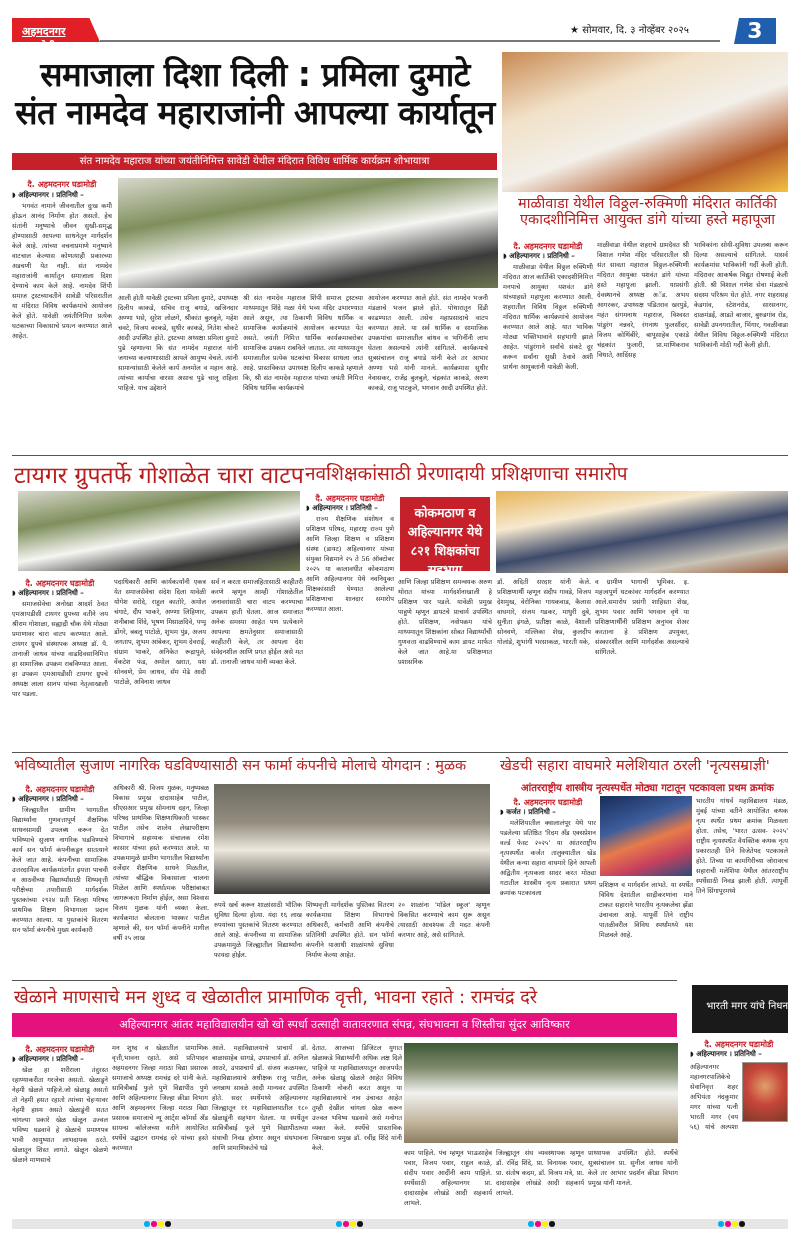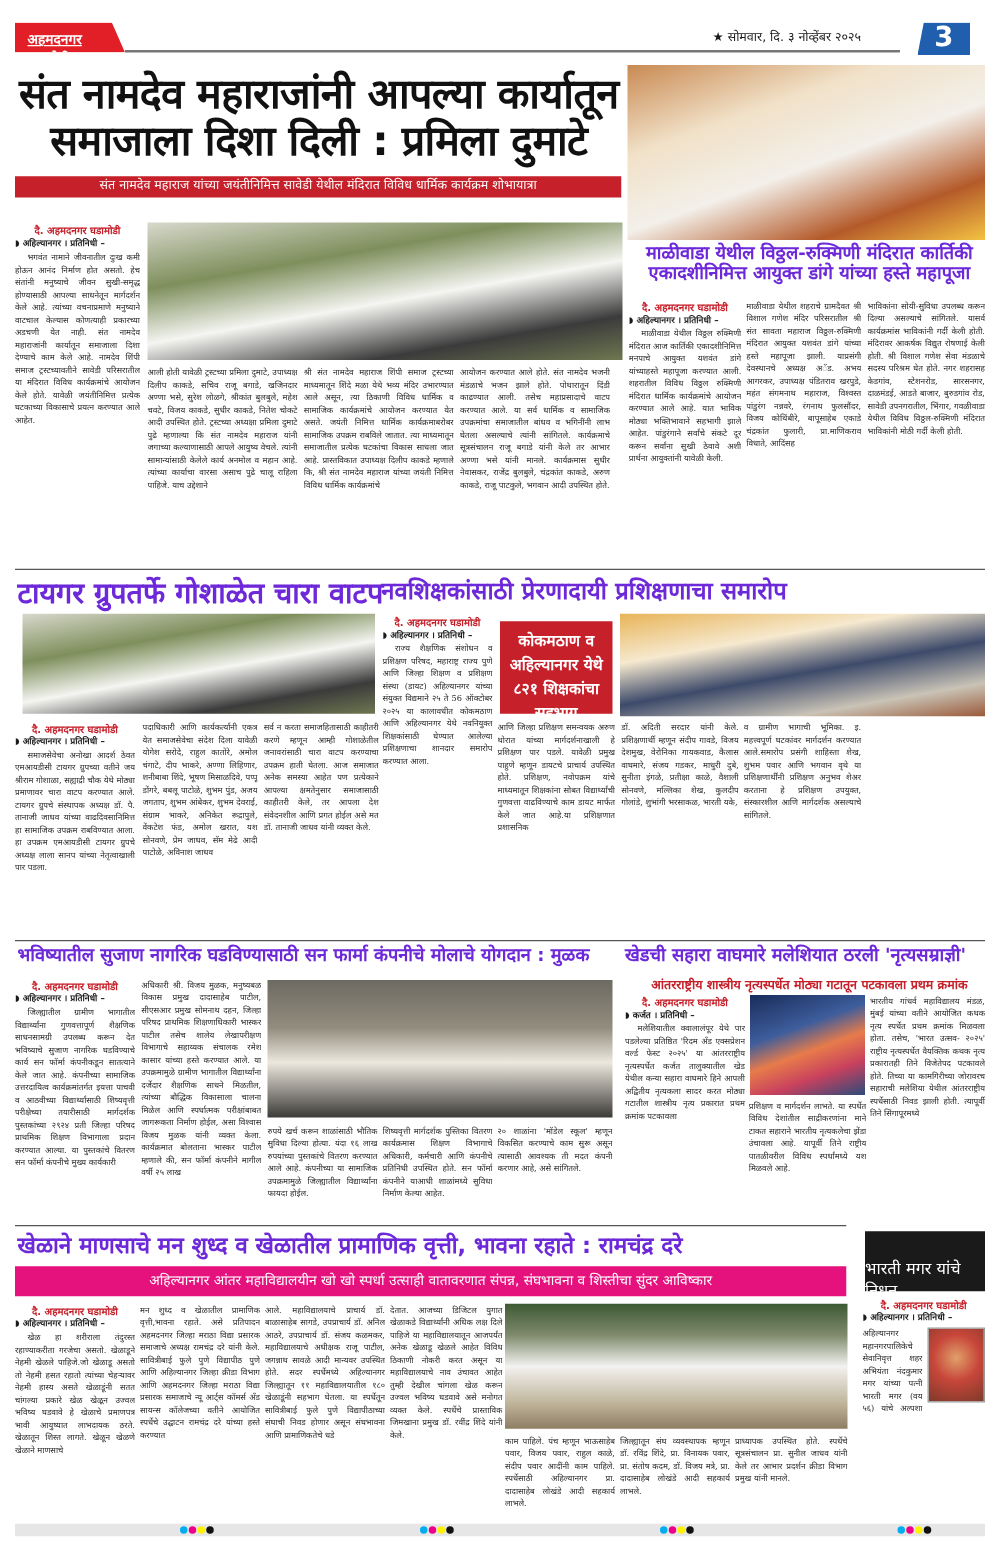--- a/index.html
+++ b/index.html
@@ -17,42 +17,42 @@
 .photo.hall{background:linear-gradient(170deg,#e8b458 0%,#f6e9cf 30%,#3d4a6a 55%,#c9c3b6 80%,#9a5a3a 100%)}
 .photo.theatre{background:linear-gradient(180deg,#6d6a62 0%,#938d7f 35%,#ece8de 60%,#3d3b38 100%)}
 .photo.dance{background:linear-gradient(160deg,#1a2c5a 0%,#3d5d9c 35%,#e77b4a 55%,#c8415e 75%,#2b4b7c 100%)}
 .photo.ground{background:linear-gradient(180deg,#3d5a35 0%,#7f8a6c 25%,#f2f2f0 50%,#bfb39a 80%,#8d7e64 100%)}
 .photo.portrait{background:radial-gradient(circle at 50% 40%,#e0a06a 0%,#c7463a 45%,#7e3a2a 100%);border:1px solid #999}
 .byline{color:#c6202a;font-family:"DejaVu Sans",sans-serif;font-weight:bold;font-size:8px;text-align:center}
 .dateline{font-family:"DejaVu Sans",sans-serif;font-size:7px;font-weight:bold}
 .dateline::before{content:"◗ ";font-size:7px}
 .col{font-size:6.6px;line-height:10px;text-align:justify;color:#2a2a2a;overflow:hidden}
 .rule{background:#555}
-.hsec{font-family:"DejaVu Sans",sans-serif;font-weight:bold;color:#6d28d9;line-height:1.1;white-space:nowrap}
+.hsec{font-family:"DejaVu Sans",sans-serif;font-weight:normal;color:#b91c1c;line-height:1.1;white-space:nowrap}
 .redsub{color:#c6202a;font-family:"DejaVu Sans",sans-serif;font-weight:bold;font-size:11px;text-align:center}
 .redbox{background:#c6202a;color:#fff;font-family:"DejaVu Sans",sans-serif;font-weight:bold;font-size:12.5px;text-align:center;line-height:19px;padding-top:6px}
 .pinkbar{background:#e5127d;color:#fff;font-family:"DejaVu Sans",sans-serif;font-size:11px;text-align:center;line-height:24px}
-.blackbox{background:#1a1a1a;color:#fff;font-family:"DejaVu Sans",sans-serif;font-size:13px;text-align:left;line-height:18px;padding-top:22px}
+.blackbox{background:#1a1a1a;color:#fff;font-family:"DejaVu Sans",sans-serif;font-size:10px;text-align:right;line-height:18px;padding-top:12px}
 .footer-strip{left:12px;top:1219px;width:776px;height:10px;background:#e6e6e6}
 .regmark{display:flex;gap:1px;position:absolute;top:1221px}
 .regmark span{width:6px;height:6px;border-radius:50%;display:block}
 </style>
 </head>
 <body>
 
 <div class="abs masthead-tag">अहमदनगर घडामोडी</div>
 <div class="abs masthead-rule"></div>
 <div class="abs masthead-date">★ सोमवार, दि. ३ नोव्हेंबर २०२५</div>
 <div class="abs page-no">3</div>
 
 <div class="abs head-xl" style="left:10px;top:56px;width:490px;font-size:33px">
+  <div>समाजाला दिशा दिली : प्रमिला दुमाटे</div>
   <div>संत नामदेव महाराजांनी आपल्या कार्यातून</div>
-  <div>समाजाला दिशा दिली : प्रमिला दुमाटे</div>
 </div>
-<div class="abs subbar" style="left:12px;top:141px;width:485px;height:17px">संत नामदेव महाराज यांच्या जयंतीनिमित्त सावेडी येथील मंदिरात  विविध धार्मिक कार्यक्रम शोभायात्रा</div>
+<div class="abs subbar" style="left:12px;top:153px;width:485px;height:17px">संत नामदेव महाराज यांच्या जयंतीनिमित्त सावेडी येथील मंदिरात  विविध धार्मिक कार्यक्रम शोभायात्रा</div>
 <div class="abs byline" style="left:12px;top:178px;width:100px">दै. अहमदनगर घडामोडी</div>
 <div class="abs dateline" style="left:12px;top:190px;width:100px">अहिल्यानगर । प्रतिनिधी –</div>
 <div class="abs col" style="left:12px;top:201px;width:100px;height:240px;text-indent:10px">भगवंत नामाने जीवनातील दुःख कमी होऊन आनंद निर्माण होत असतो. हेच संतांनी मनुष्याचे जीवन सुखी-समृद्ध होण्यासाठी आपल्या साधनेतून मार्गदर्शन केले आहे. त्यांच्या वचनाप्रमाणे मनुष्याने वाटचाल केल्यास कोणत्याही प्रकारच्या अडचणी येत नाही. संत नामदेव महाराजांनी कार्यातून समाजाला दिशा देण्याचे काम केले आहे. नामदेव शिंपी समाज ट्रस्टच्यावतीने सावेडी परिसरातील या मंदिरात विविध कार्यक्रमांचे आयोजन केले होते. यावेळी जयंतीनिमित्त प्रत्येक घटकाच्या विकासाचे प्रयत्न करण्यात आले आहेत.</div>
 <div class="abs photo green" style="left:118px;top:178px;width:380px;height:110px"></div>
 <div class="abs col" style="left:118px;top:293px;width:120px;height:150px">आली होती यावेळी ट्रस्टच्या प्रमिला दुमाटे, उपाध्यक्ष दिलीप काकडे, सचिव राजू बगाडे, खजिनदार अण्णा भसे, सुरेश लोळगे, श्रीकांत बुलबुले, महेश चवटे, विजय काकडे, सुधीर काकडे, नितेश चोकटे आदी उपस्थित होते. ट्रस्टच्या अध्यक्षा प्रमिला दुमाटे पुढे म्हणाल्या कि संत नामदेव महाराज यांनी जगाच्या कल्याणासाठी आपले आयुष्य वेचले. त्यांनी सामान्यांसाठी केलेले कार्य अनमोल व महान आहे. त्यांच्या कार्याचा वारसा असाच पुढे चालू राहिला पाहिजे. याच उद्देशाने</div>
 <div class="abs col" style="left:243px;top:293px;width:120px;height:150px">श्री संत नामदेव महाराज शिंपी समाज ट्रस्टच्या माध्यमातून शिंदे मळा येथे भव्य मंदिर उभारण्यात आले असून, त्या ठिकाणी विविध धार्मिक व सामाजिक कार्यक्रमांचे आयोजन करण्यात येत असते. जयंती निमित्त धार्मिक कार्यक्रमाबरोबर सामाजिक उपक्रम राबविले जातात. त्या माध्यमातून समाजातील प्रत्येक घटकांचा विकास साधला जात आहे. प्रास्तविकात उपाध्यक्ष दिलीप काकडे म्हणाले कि, श्री संत नामदेव महाराज यांच्या जयंती निमित्त विविध धार्मिक कार्यक्रमांचे</div>
 <div class="abs col" style="left:368px;top:293px;width:120px;height:150px">आयोजन करण्यात आले होते. संत नामदेव भजनी मंडळाचे भजन झाले होते. पोथारातून दिंडी काढण्यात आली. तसेच महाप्रसादाचे वाटप करण्यात आले. या सर्व धार्मिक व सामाजिक उपक्रमांचा समाजातील बांधव व भगिनींनी लाभ घेतला असल्याचे त्यांनी सांगितले. कार्यक्रमाचे सूत्रसंचालन राजू बगाडे यांनी केले तर आभार अण्णा भसे यांनी मानले. कार्यक्रमास सुधीर नेवासकर, राजेंद्र बुलबुले, चंद्रकांत काकडे, अरुण काकडे, राजू पाटकुले, भगवान आदी उपस्थित होते.</div>
 <div class="abs col" style="left:432px;top:293px;width:0;height:0">सचिन काकडे, रोहिदास चांडे, अशोकराव वालगुडे, दिलीप शिकारे, तुळशीराम मांडवकर, मुकुंद बुले, अशोक पाकळे, अशोकराव काकडे, गोविंद बारटक्के, कृष्णा घुनावत, हेमलता काळे, अनिता वाघमारे, आशा काकडे, कोमल भावसार, लक्ष्मी पाटकुले, सुनिता कल्याणकर, मीरा काकडे, वंदना काकडे, मालन काकडे आदी मान्यवर उपस्थित होते. कार्यक्रमाच्या यशस्वीतेसाठी ट्रस्टचे पदाधिकारी व सदस्यांनी परिश्रम घेतले.</div>
 
 <div class="abs photo temple" style="left:502px;top:52px;width:286px;height:140px"></div>

